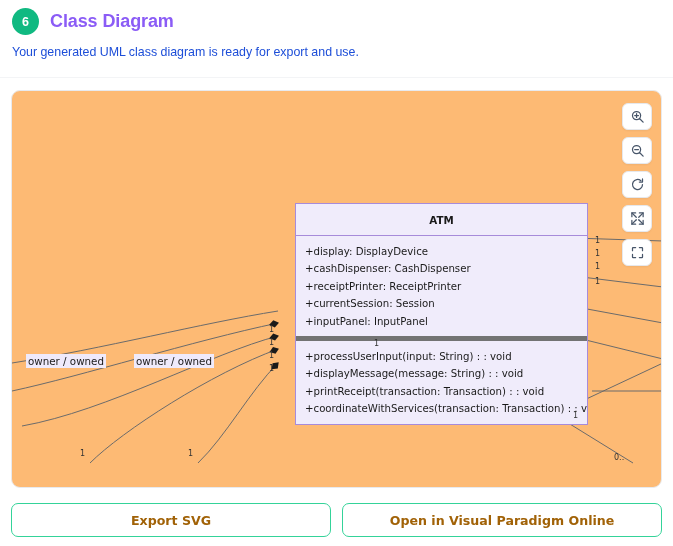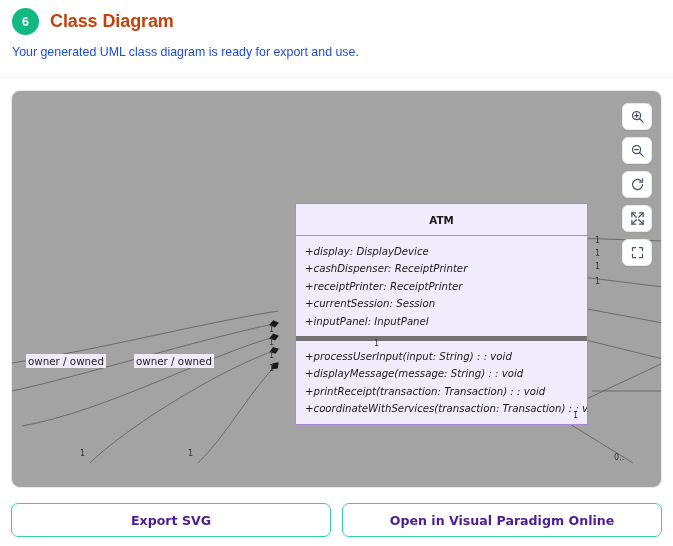--- a/index.html
+++ b/index.html
@@ -27,37 +27,37 @@
   }
   .step-badge {
     width: 27px; height: 27px; border-radius: 50%;
     background: #10b981; color: #ffffff;
     display: flex; align-items: center; justify-content: center;
     font-size: 12.5px; font-weight: 700;
     font-family: "Liberation Sans", sans-serif;
     letter-spacing: .2px;
   }
   .hdr-title {
-    font-size: 18px; font-weight: 700; color: #c2410c;
+    font-size: 18px; font-weight: 700; color: #8b5cf6;
     letter-spacing: -.1px;
   }
   .hdr-sub {
     position: absolute; left: 12px; top: 45px;
     font-size: 12.4px; color: #1d4ed8; font-weight: 400;
   }
   .hdr-rule {
     position: absolute; left: 0; top: 77px; width: 673px; height: 1px;
     background: #f3f4f6;
   }
 
   
   .canvas-wrap {
     position: absolute; left: 11px; top: 90px;
     width: 651px; height: 398px;
-    background: #a3a3a3;
+    background: #fdba74;
     border: 1px solid #e8eaee;
     border-radius: 9px;
     overflow: hidden;
   }
   .canvas-inner { position: absolute; inset: 0; }
   .diagram-svg { position: absolute; left: 0; top: 0; }
 
   
   .uml-box {
     position: absolute;
@@ -78,21 +78,20 @@
     padding: 7px 0 6px 9px;
     overflow: hidden;
   }
   .uml-section.divider { border-top: 5px solid #737373; }
   .uml-line {
     font-size: 10.2px;
     color: #1a1a1a;
     line-height: 17.4px;
     white-space: nowrap;
     overflow: hidden;
-    font-style: italic;
   }
 
   
   #box-atm     { left: 283px; top: 112px; width: 293px; }
   #box-atm .uml-title { height: 32px; }
 
   
   .edge-label {
     position: absolute;
     font-family: "DejaVu Sans", sans-serif;
@@ -131,21 +130,21 @@
   .actions {
     position: absolute; left: 11px; top: 503px;
     width: 651px; height: 34px;
     display: flex; gap: 11px;
   }
   .act-btn {
     flex: 1 1 0;
     border: 1px solid #34d399;
     border-radius: 7px;
     background: #ffffff;
-    color: #4c1d95;
+    color: #a16207;
     font-size: 12.6px;
     font-weight: 600;
     font-family: "DejaVu Sans", sans-serif;
     display: flex; align-items: center; justify-content: center;
     cursor: pointer;
   }
 </style>
 </head>
 <body>
 
@@ -190,21 +189,21 @@
           <path d="M553,330 L621,372"></path>
 
           <path d="M580,300 L651,300"></path>
         </g>
       </svg>
 
       <div class="uml-box" id="box-atm">
         <div class="uml-title">ATM</div>
         <div class="uml-section">
           <div class="uml-line">+display: DisplayDevice</div>
-          <div class="uml-line">+cashDispenser: ReceiptPrinter</div>
+          <div class="uml-line">+cashDispenser: CashDispenser</div>
           <div class="uml-line">+receiptPrinter: ReceiptPrinter</div>
           <div class="uml-line">+currentSession: Session</div>
           <div class="uml-line">+inputPanel: InputPanel</div>
         </div>
         <div class="uml-section divider">
           <div class="uml-line">+processUserInput(input: String) : : void</div>
           <div class="uml-line">+displayMessage(message: String) : : void</div>
           <div class="uml-line">+printReceipt(transaction: Transaction) : : void</div>
           <div class="uml-line">+coordinateWithServices(transaction: Transaction) : : void</div>
         </div>

